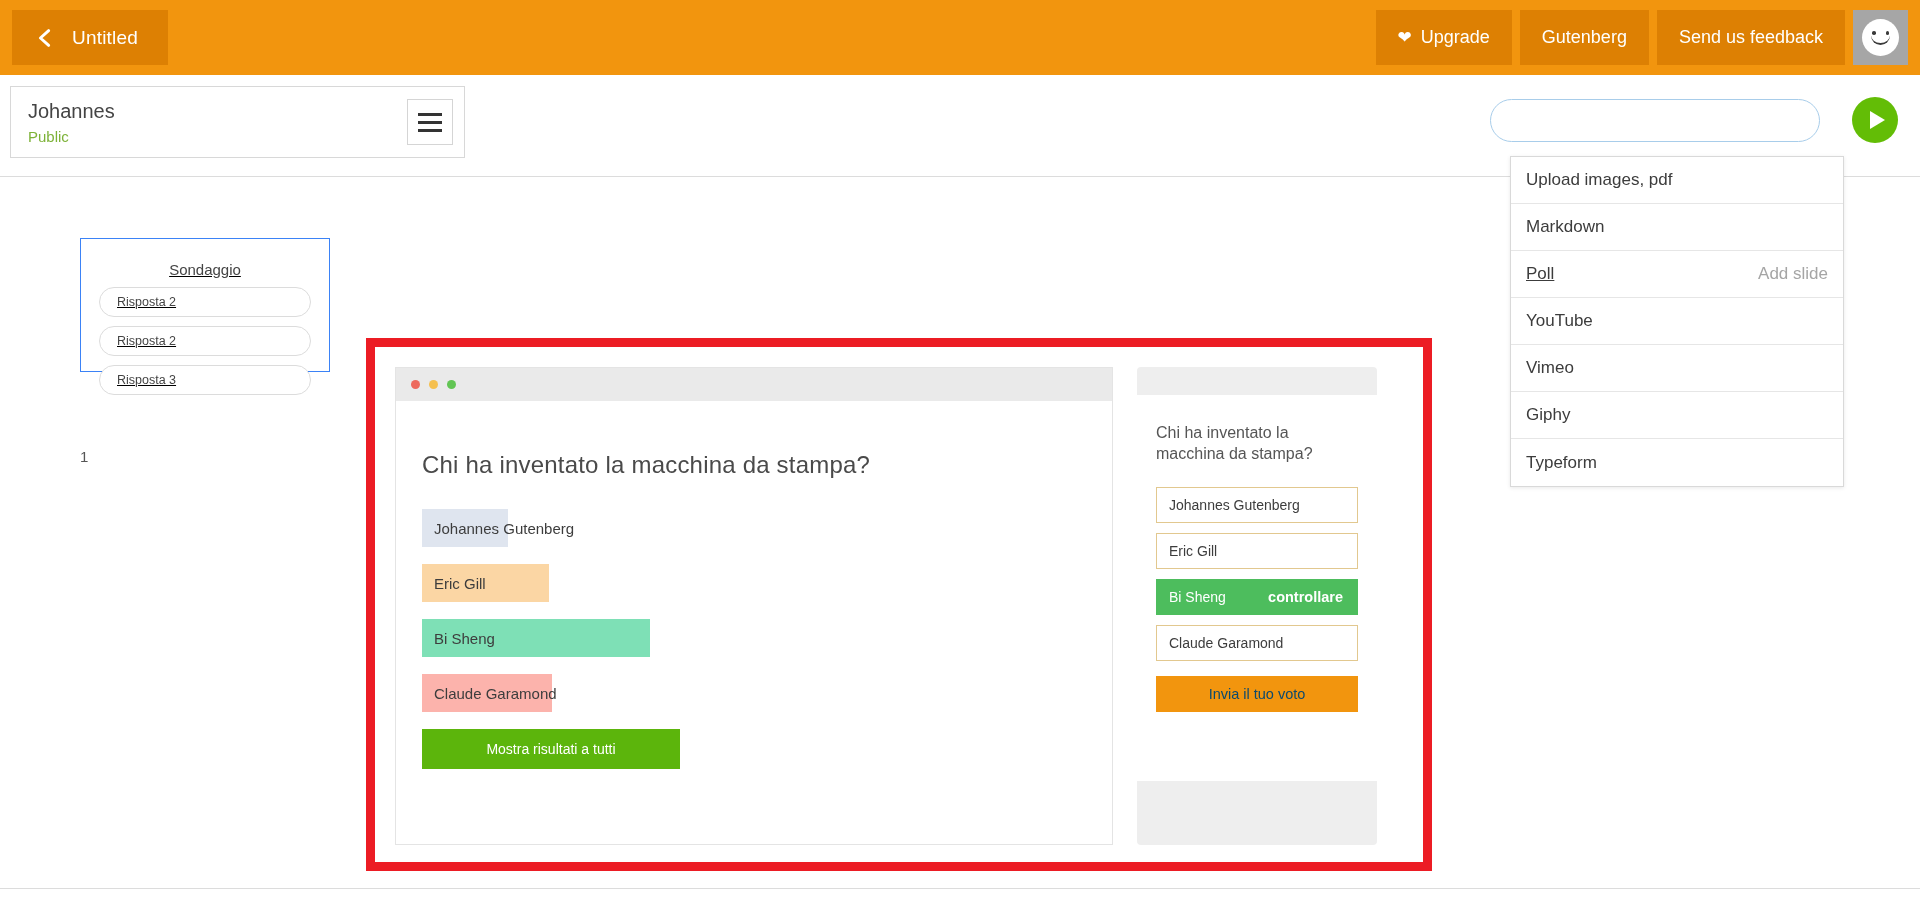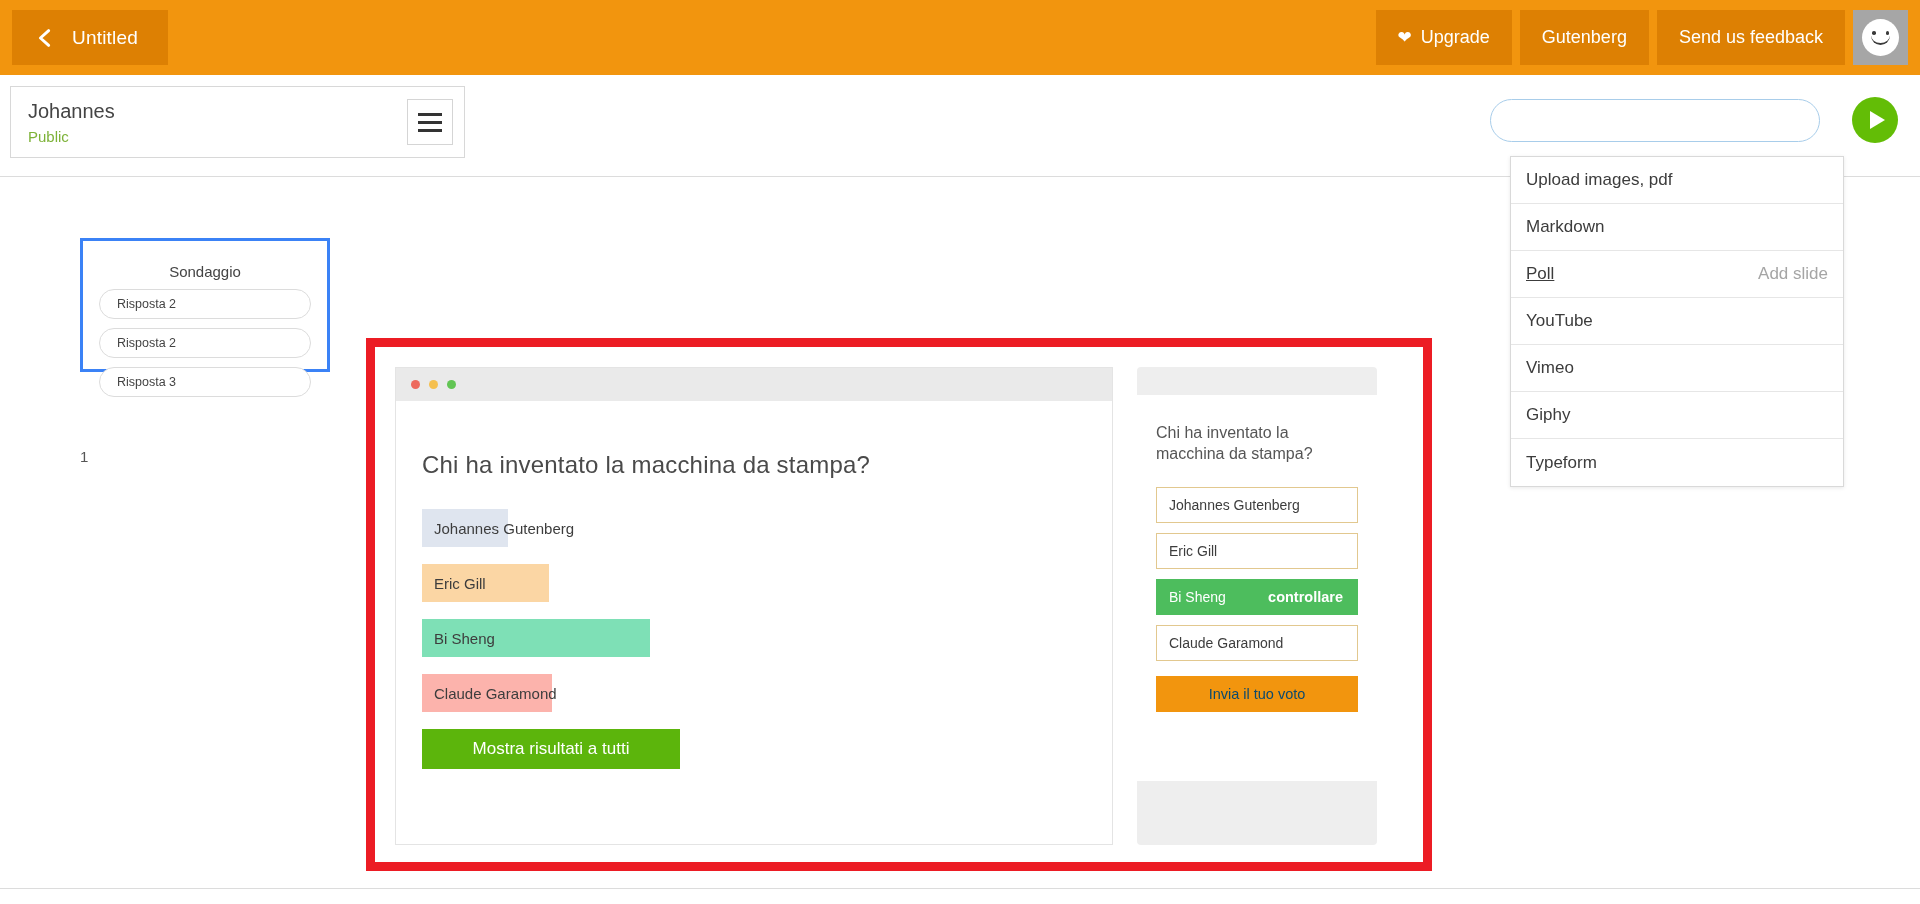--- a/index.html
+++ b/index.html
@@ -147,21 +147,22 @@
   }
   .dd-item:last-child { border-bottom: none; }
   .dd-item.active .dd-label { text-decoration: underline; }
   .dd-hint { margin-left: auto; color: #a5a5a5; font-size: 17px; }
 
   
   .thumb {
     position: absolute; left: 80px; top: 238px;
     width: 250px; height: 134px;
     background: #ffffff;
-    border: 3px solid #3b82f6;
+    border: 1px solid #3b82f6;
+    text-decoration: underline;
   }
   .thumb-title {
     text-align: center; font-size: 15px; color: #444;
     margin-top: 22px;
   }
   .thumb-opt {
     margin: 9px auto 0;
     width: 212px; height: 30px;
     border: 1px solid #dcdcdc; border-radius: 16px;
     display: flex; align-items: center;
@@ -211,21 +212,21 @@
   .bar-text {
     position: relative;
     font-size: 15px; color: #3d3d3d;
     padding-left: 12px;
     white-space: nowrap;
   }
   .show-results-btn {
     margin-top: 14px;
     width: 258px; height: 40px;
     background: #5cb50c; border: none;
-    color: #ffffff; font-size: 17px;
+    color: #ffffff; font-size: 14px;
     display: flex; align-items: center; justify-content: center;
     cursor: pointer;
     font-family: "Liberation Sans", sans-serif;
   }
 
   
   .mobile {
     position: absolute; left: 762px; top: 20px;
     width: 240px; height: 478px;
     background: #eeeeee;

